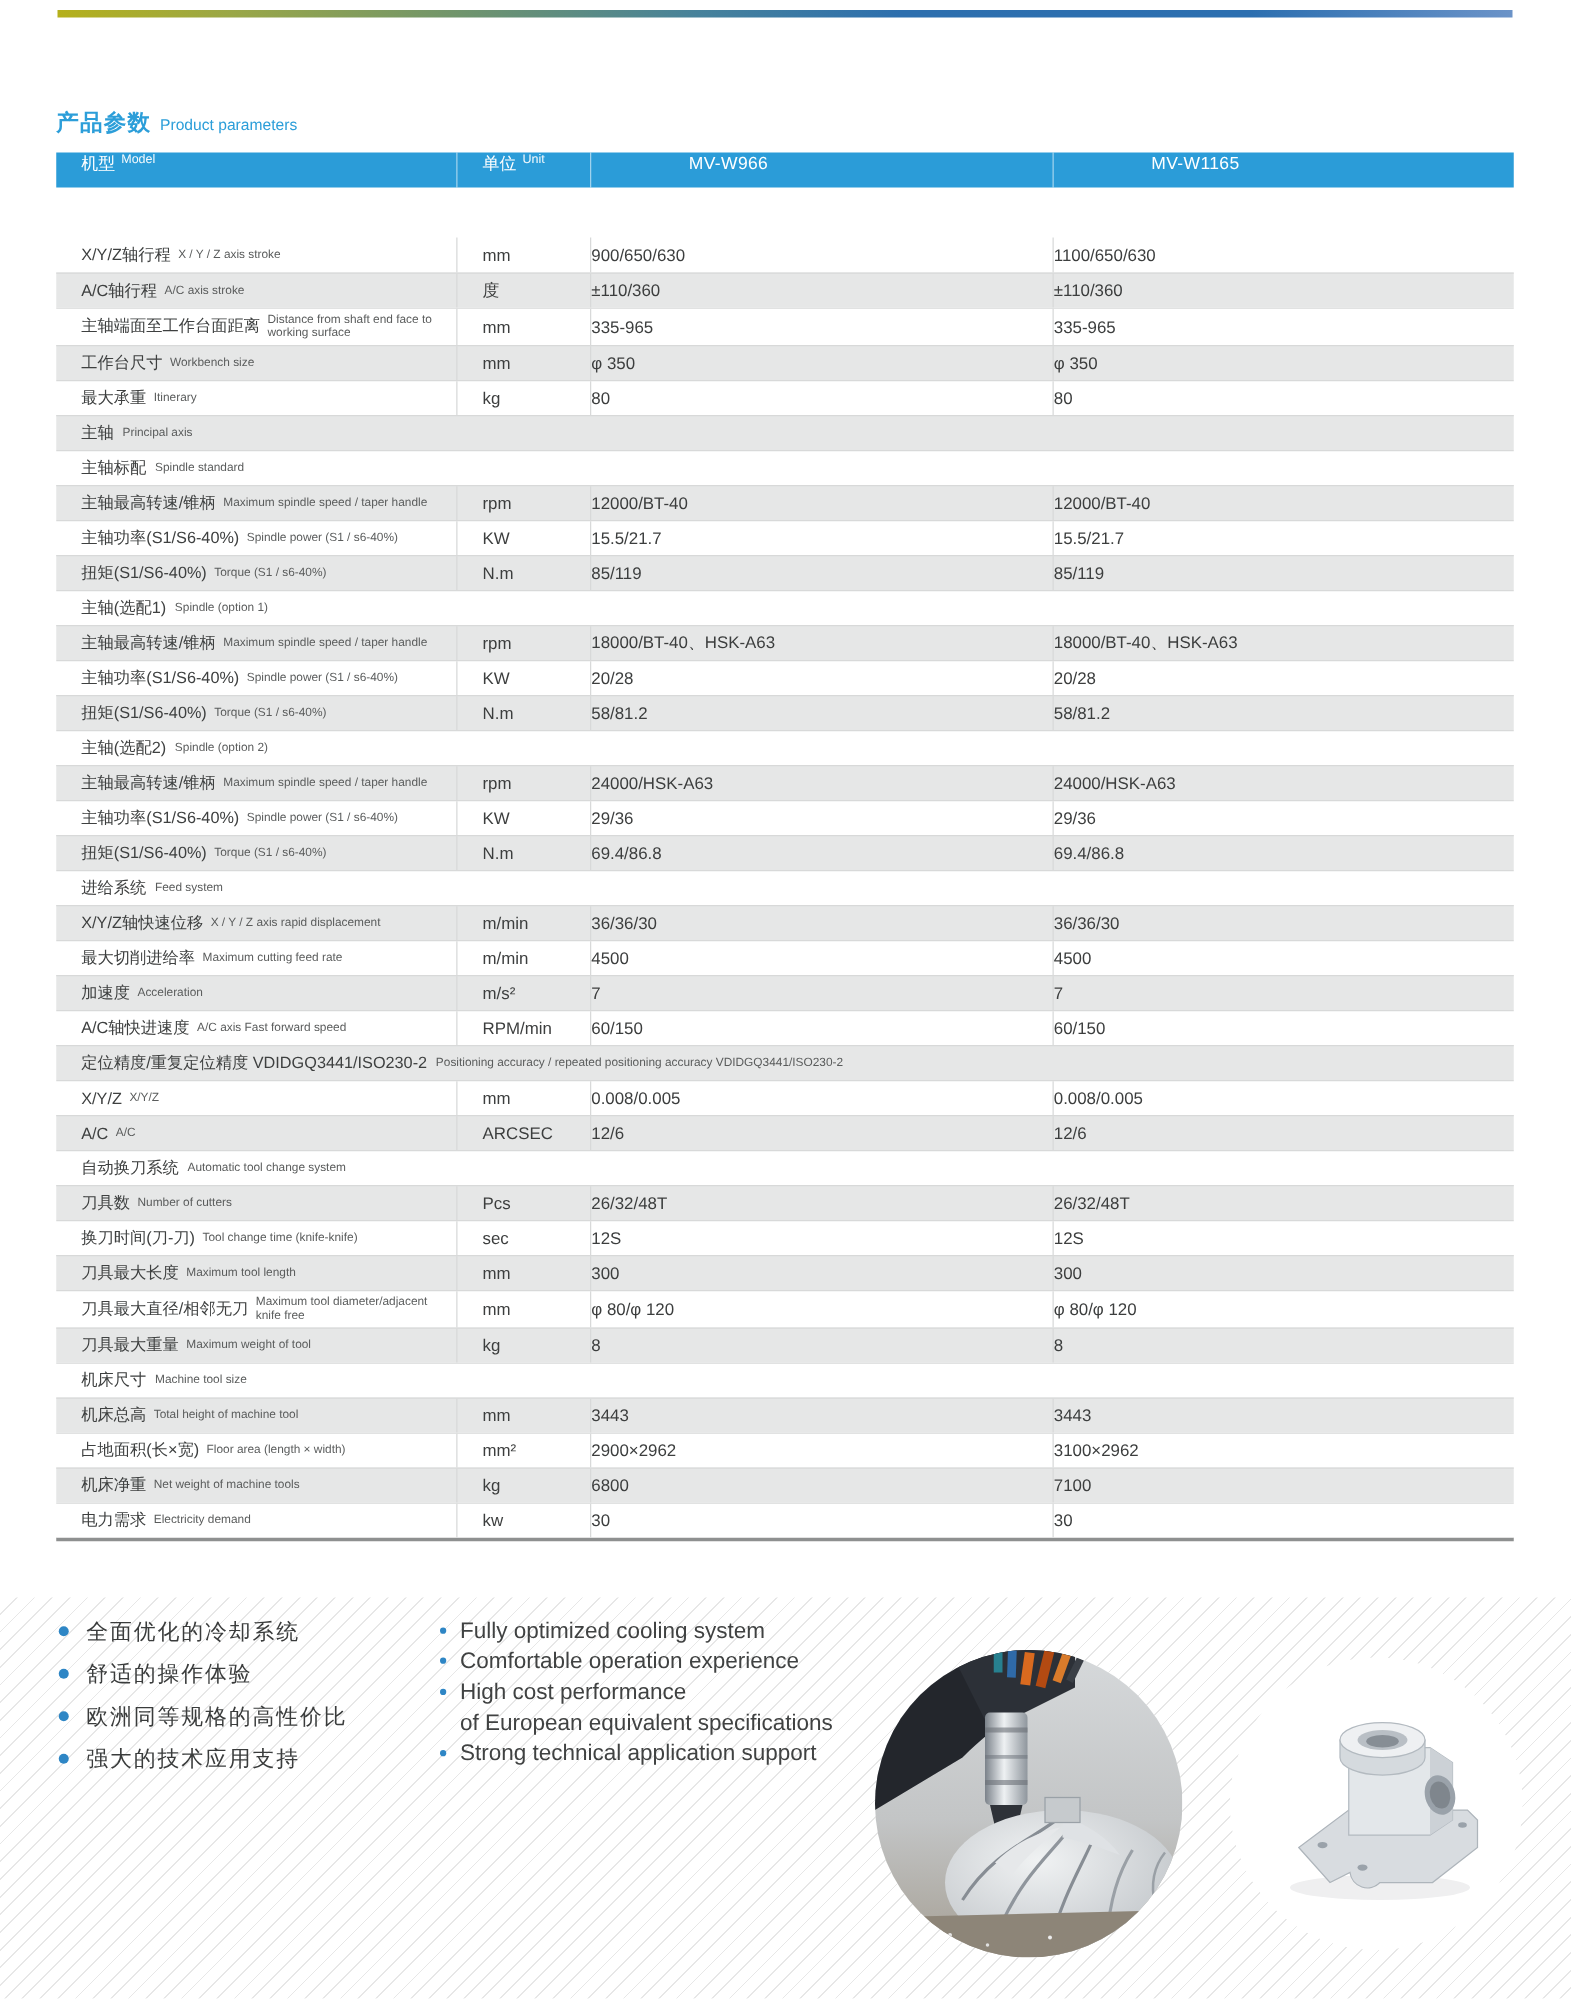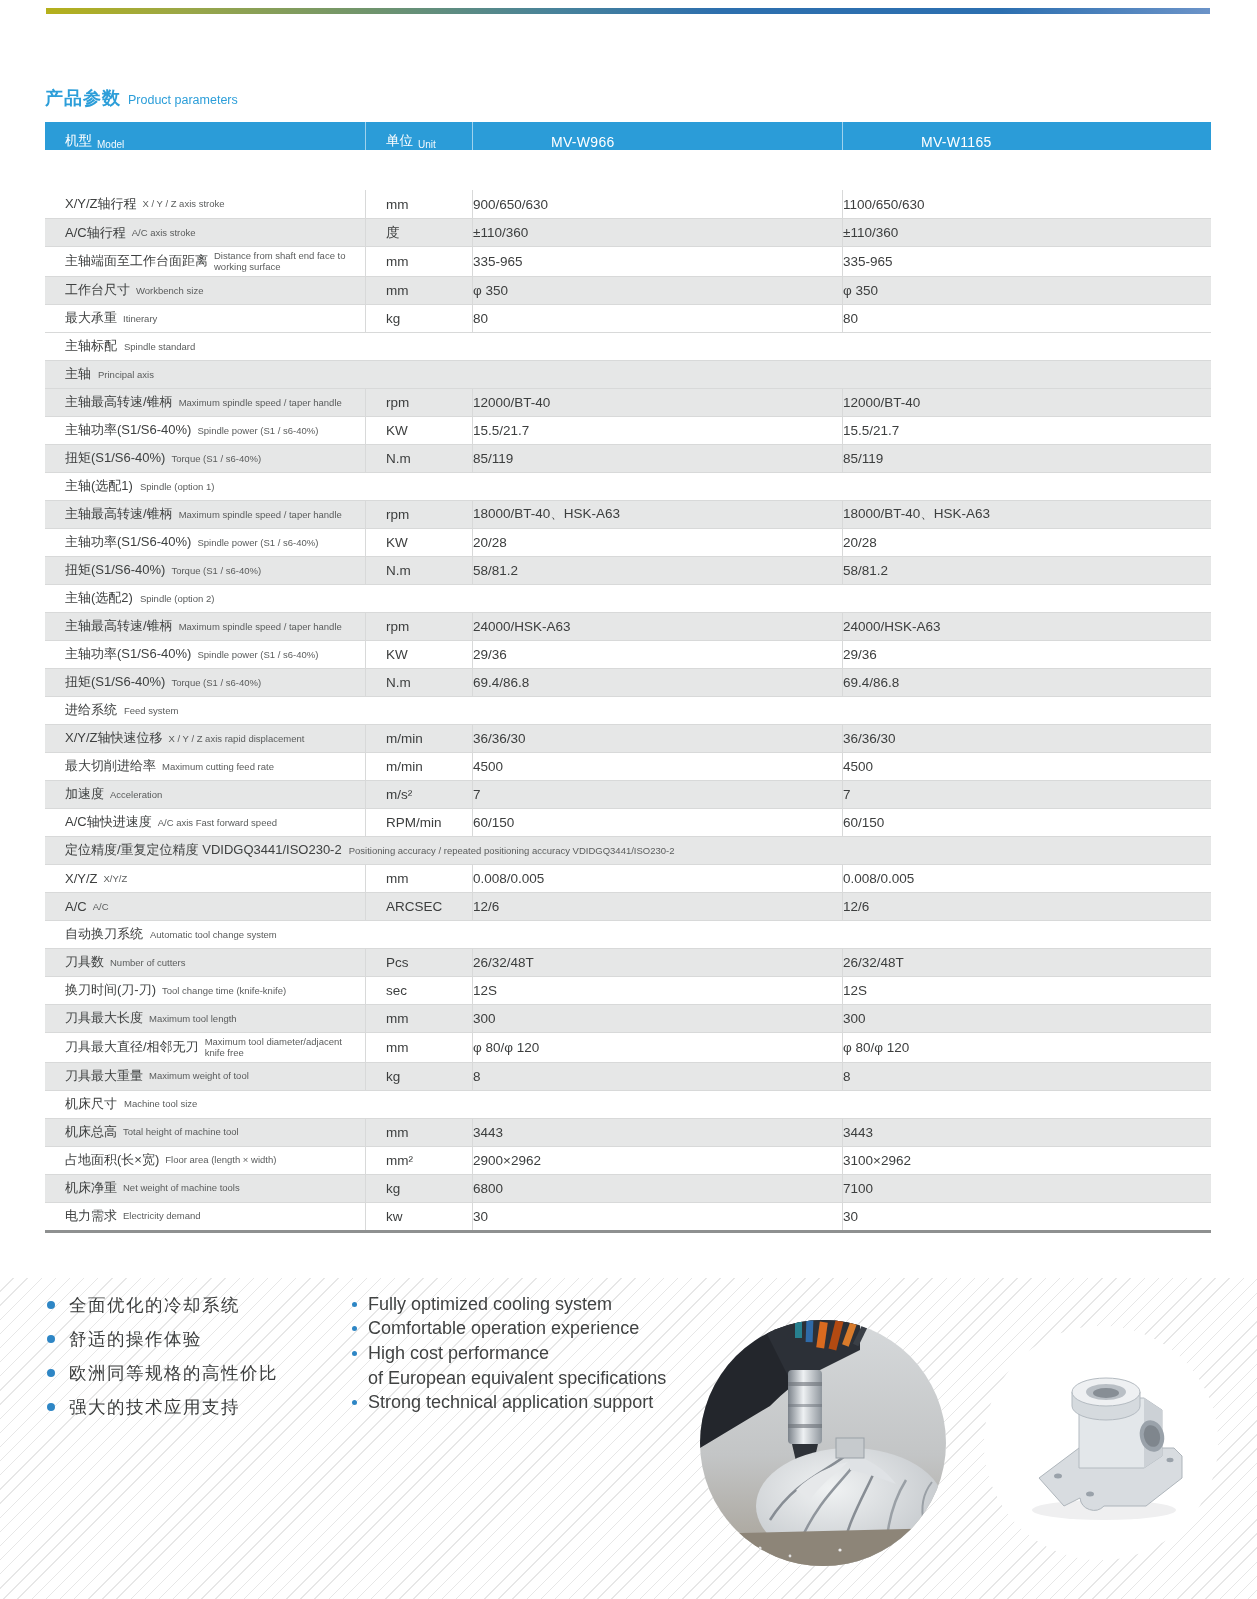--- a/index.html
+++ b/index.html
@@ -13,21 +13,21 @@
 
   
   .title { position:absolute; left:45px; top:86px; color:#2c9ed9; white-space:nowrap; }
   .title-zh { font-size:18px; font-weight:bold; letter-spacing:1px; }
   .title-en { font-size:12.5px; margin-left:7px; }
 
   
   .spec-table { position:absolute; left:45px; top:122px; width:1166px; border-bottom:3px solid #8e9090; background:#fff; }
   .thead, .row { display:grid; grid-template-columns:320px 107px 370px 1fr; }
   .thead { background:#2b9cd8; color:#fff; height:28px; }
-  .th { display:flex; align-items:flex-end; }
+  .th { display:flex; align-items:flex-start; }
   .th-label { padding-left:20px; }
   .th-unit, .th-val { border-left:1px solid rgba(255,255,255,.55); }
   .th-unit { padding-left:20px; }
   .th-val  { padding-left:78px; font-size:14px; letter-spacing:.3px; }
   .th .zh { font-size:13.5px; }
   .th .enh { font-size:10px; margin-left:5px; opacity:.95; }
 
   .row { min-height:28px; border-top:1px solid #d8d9d9; background:#fff; }
   .row:first-child { border-top:none;margin-top:40px; }
   .row.shade { background:#e6e7e7; }
@@ -126,30 +126,30 @@
         </div>
         <div class="row">
           <div class="cell c-label">
             <span class="lbl-zh">最大承重</span>
             <span class="lbl-en">Itinerary</span>
           </div>
           <div class="cell c-unit">kg</div>
           <div class="cell c-val">80</div>
           <div class="cell c-val">80</div>
         </div>
+        <div class="row shade section">
+          <div class="cell c-section">
+            <span class="lbl-zh">主轴</span>
+            <span class="lbl-en">Principal axis</span>
+          </div>
+        </div>
         <div class="row section">
           <div class="cell c-section">
             <span class="lbl-zh">主轴标配</span>
             <span class="lbl-en">Spindle standard</span>
-          </div>
-        </div>
-        <div class="row shade section">
-          <div class="cell c-section">
-            <span class="lbl-zh">主轴</span>
-            <span class="lbl-en">Principal axis</span>
           </div>
         </div>
         <div class="row shade">
           <div class="cell c-label">
             <span class="lbl-zh">主轴最高转速/锥柄</span>
             <span class="lbl-en">Maximum spindle speed / taper handle</span>
           </div>
           <div class="cell c-unit">rpm</div>
           <div class="cell c-val">12000/BT-40</div>
           <div class="cell c-val">12000/BT-40</div>

